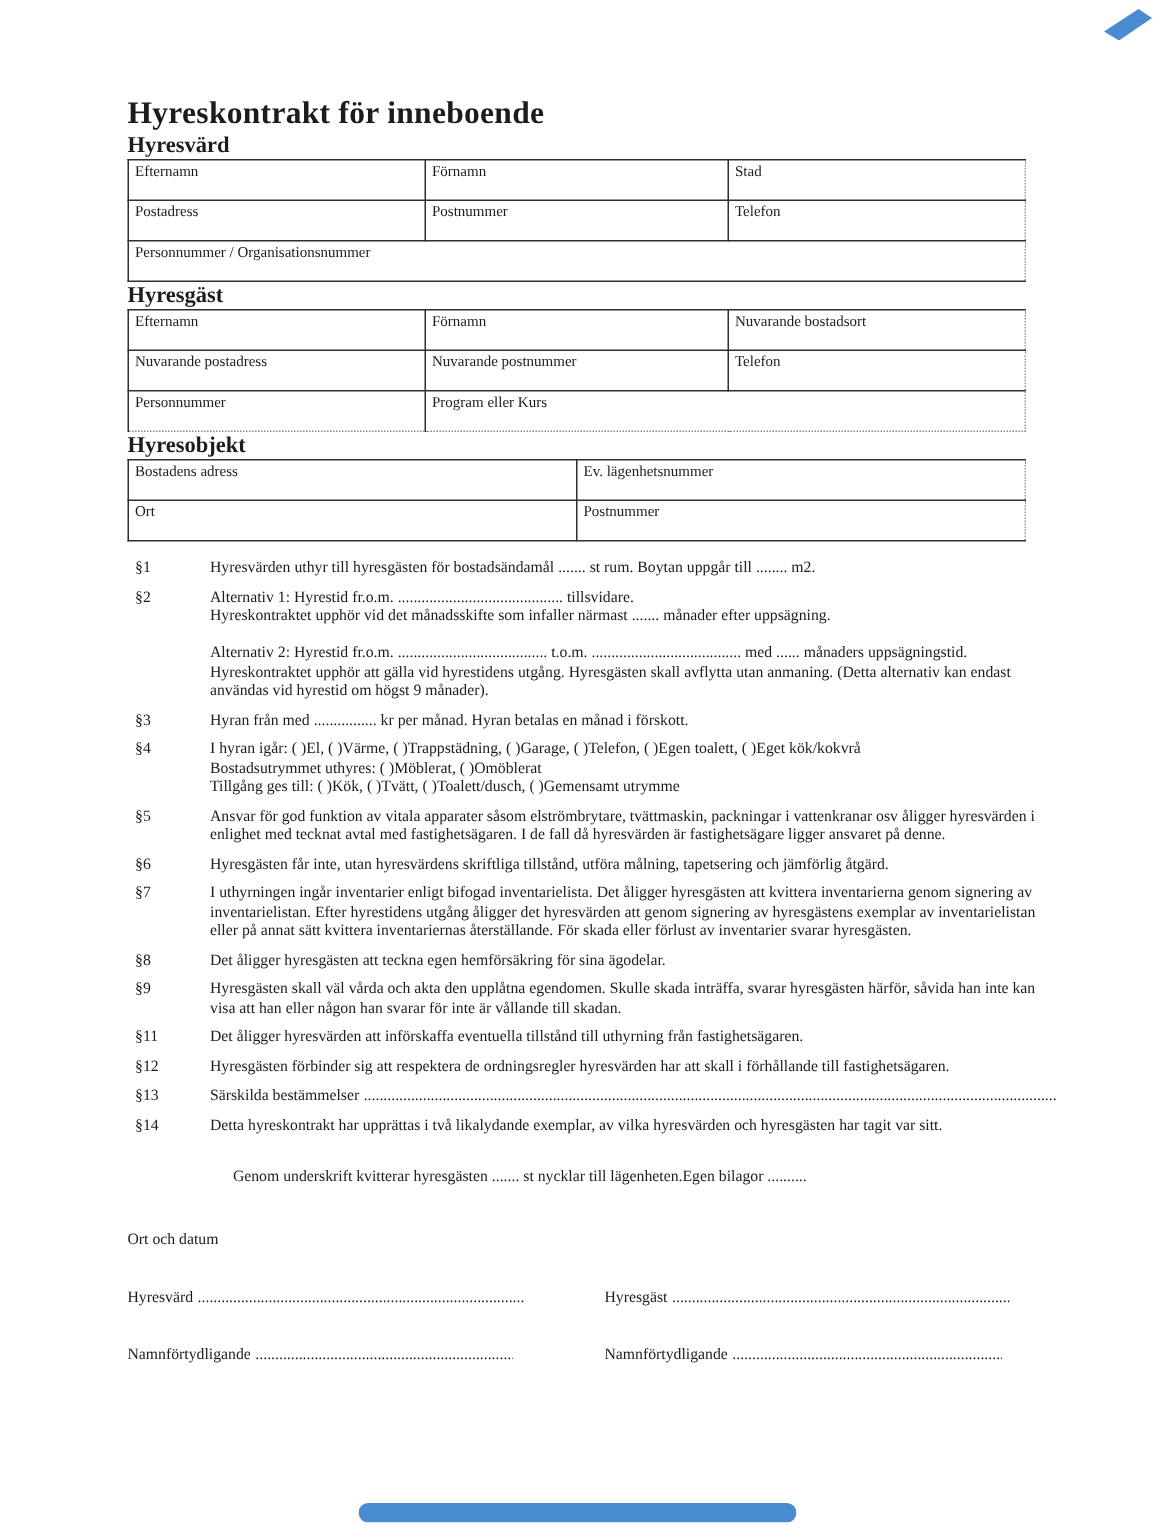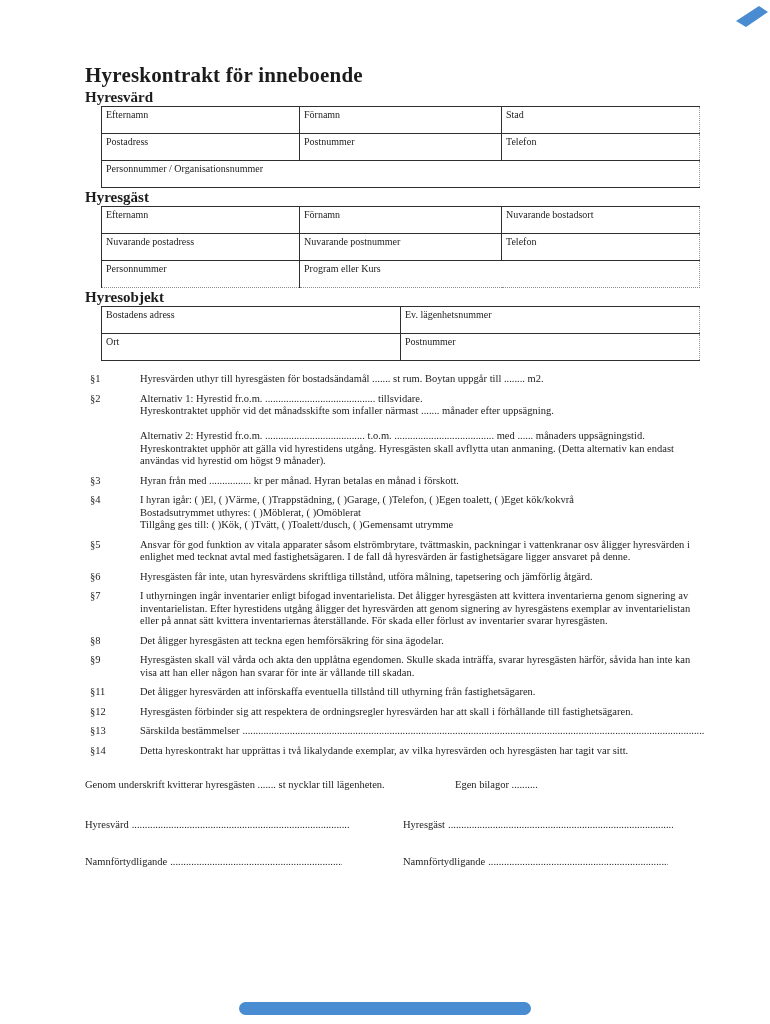--- a/index.html
+++ b/index.html
@@ -8,40 +8,40 @@
     background:#ffffff;color:#1c1c1c;
     font-family:"Liberation Serif","DejaVu Serif",serif;
   }
   .page{padding:62px 65px 0 85px;}
   .title{font-size:21px;line-height:26px;font-weight:bold;margin:0;letter-spacing:.2px;}
   h2.sect{font-size:15px;line-height:18px;font-weight:bold;margin:0;}
   .sect-landlord{margin-top:14px;margin-bottom:5px;}
   .sect-tenant{margin-top:14px;margin-bottom:3px;}
   .sect-object{margin-top:18px;margin-bottom:3px;}
 
-  table.ftable{border-collapse:collapse;width:598px;table-layout:fixed;margin-left:16px;}
+  table.ftable{border-collapse:collapse;width:598px;table-layout:fixed;}
   .ftable td{
     border:1px solid #2e2e2e;height:22px;vertical-align:top;
     padding:2px 4px;font-size:10px;line-height:12px;
   }
   .ftable td.rclip{border-right:1px dotted #9a9a9a;}
   .t-tenant tr.lastrow td{border-bottom:1px dotted #8a8a8a;}
   .fl{font-size:10px;}
 
   .clauses{margin-top:12px;font-size:10.5px;line-height:12.5px;}
   .clause{display:flex;margin-bottom:7px;}
   .cnum{flex:0 0 50px;width:50px;padding-left:5px;}
   .ctext{flex:1;min-width:0;white-space:pre-line;}
   .cflex{display:flex;white-space:normal;align-items:flex-start;font-family:Liberation Serif, serif;}
   .dotfill{overflow:hidden;white-space:nowrap;display:block;}
   .grow{flex:1 1 auto;min-width:0;}
 
   .frow{display:flex;font-size:10.5px;line-height:12.5px;}
   .row-keys{margin-top:22px;}
-  .keys-left{flex:0 0 370px;width:370px;}
+  .keys-left{flex:0 0 370px;width:370px;text-align:right;}
   .row-placedate{margin-top:29px;}
   .row-sig{margin-top:27px;}
   .row-name{margin-top:25px;}
   .sig-left{flex:0 0 318px;width:318px;display:flex;align-items:flex-end;}
   .sig-right{flex:1;display:flex;align-items:flex-end;min-width:0;}
   .lbl{white-space:pre;margin-right:3px;}
   .d218{flex:0 0 218px;width:218px;}
   .d172{flex:0 0 172px;width:172px;}
   .d225{flex:0 0 225px;width:225px;}
   .d180{flex:0 0 180px;width:180px;}
@@ -185,20 +185,23 @@
       <span class="cnum">§14</span>
       <span class="ctext">Detta hyreskontrakt har upprättas i två likalydande exemplar, av vilka hyresvärden och hyresgästen har tagit var sitt.</span>
     </div>
   </div>
 
   <div class="frow row-keys">
     <span class="keys-left">Genom underskrift kvitterar hyresgästen ....... st nycklar till lägenheten.</span>
     <span>Egen bilagor ..........</span>
   </div>
 
+  <div class="frow row-placedate">
+    <span>Ort och datum</span>
+  </div>
 
   <div class="frow row-sig">
     <span class="sig-left">
       <span class="lbl">Hyresvärd</span>
       <span class="dotfill d218">............................................................................................................................................................................................................................................................................................................</span>
     </span>
     <span class="sig-right">
       <span class="lbl">Hyresgäst</span>
       <span class="dotfill d225">............................................................................................................................................................................................................................................................................................................</span>
     </span>

